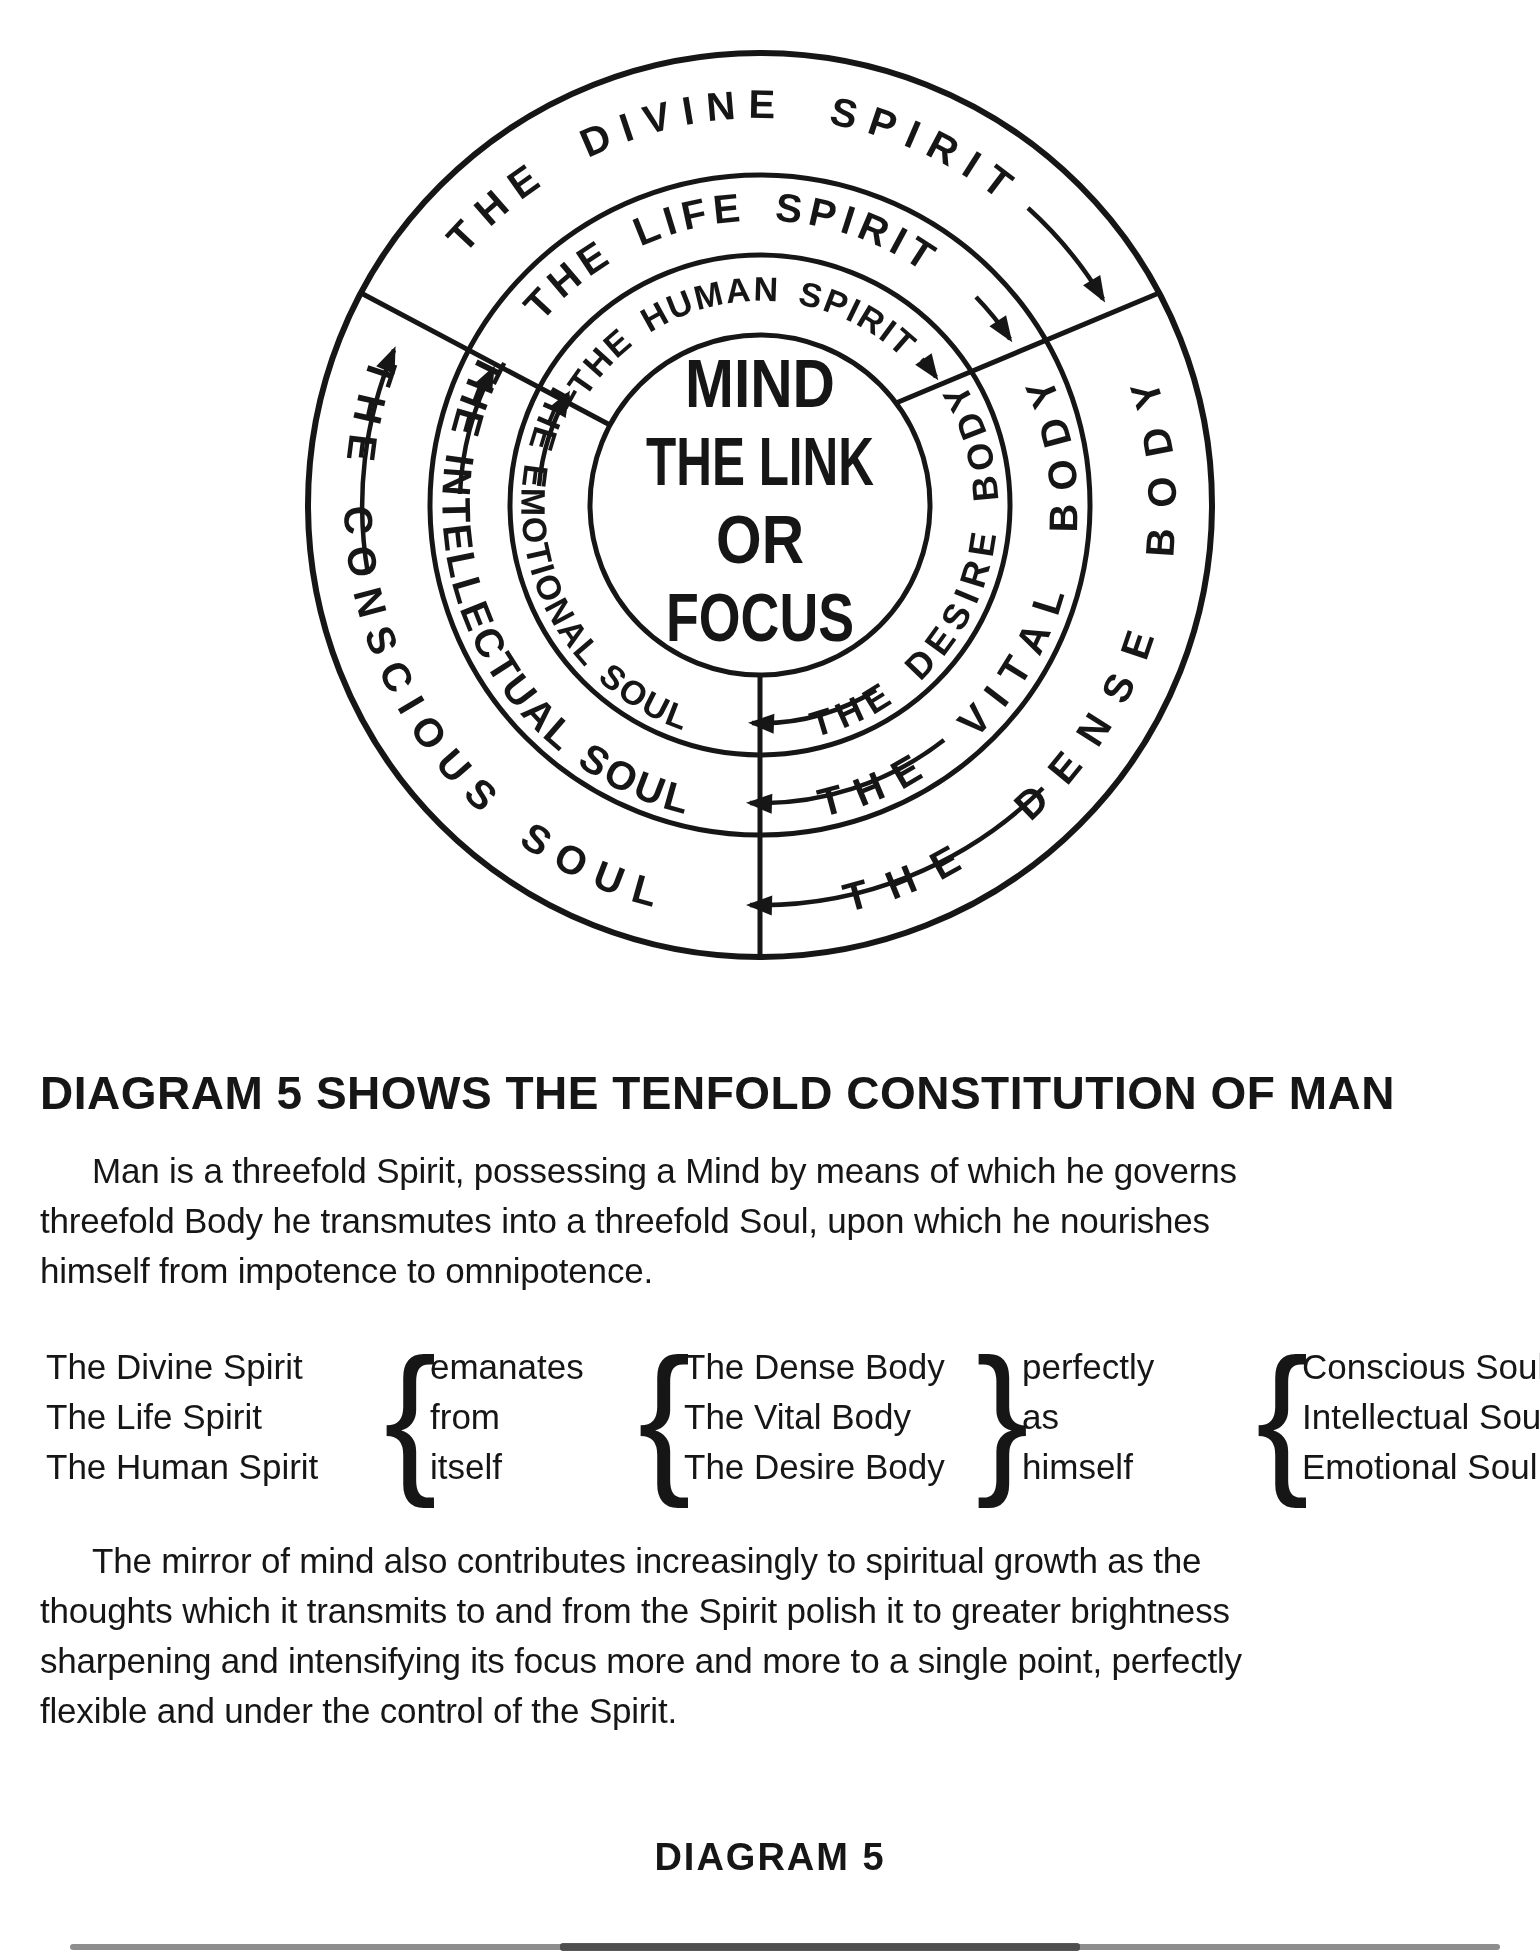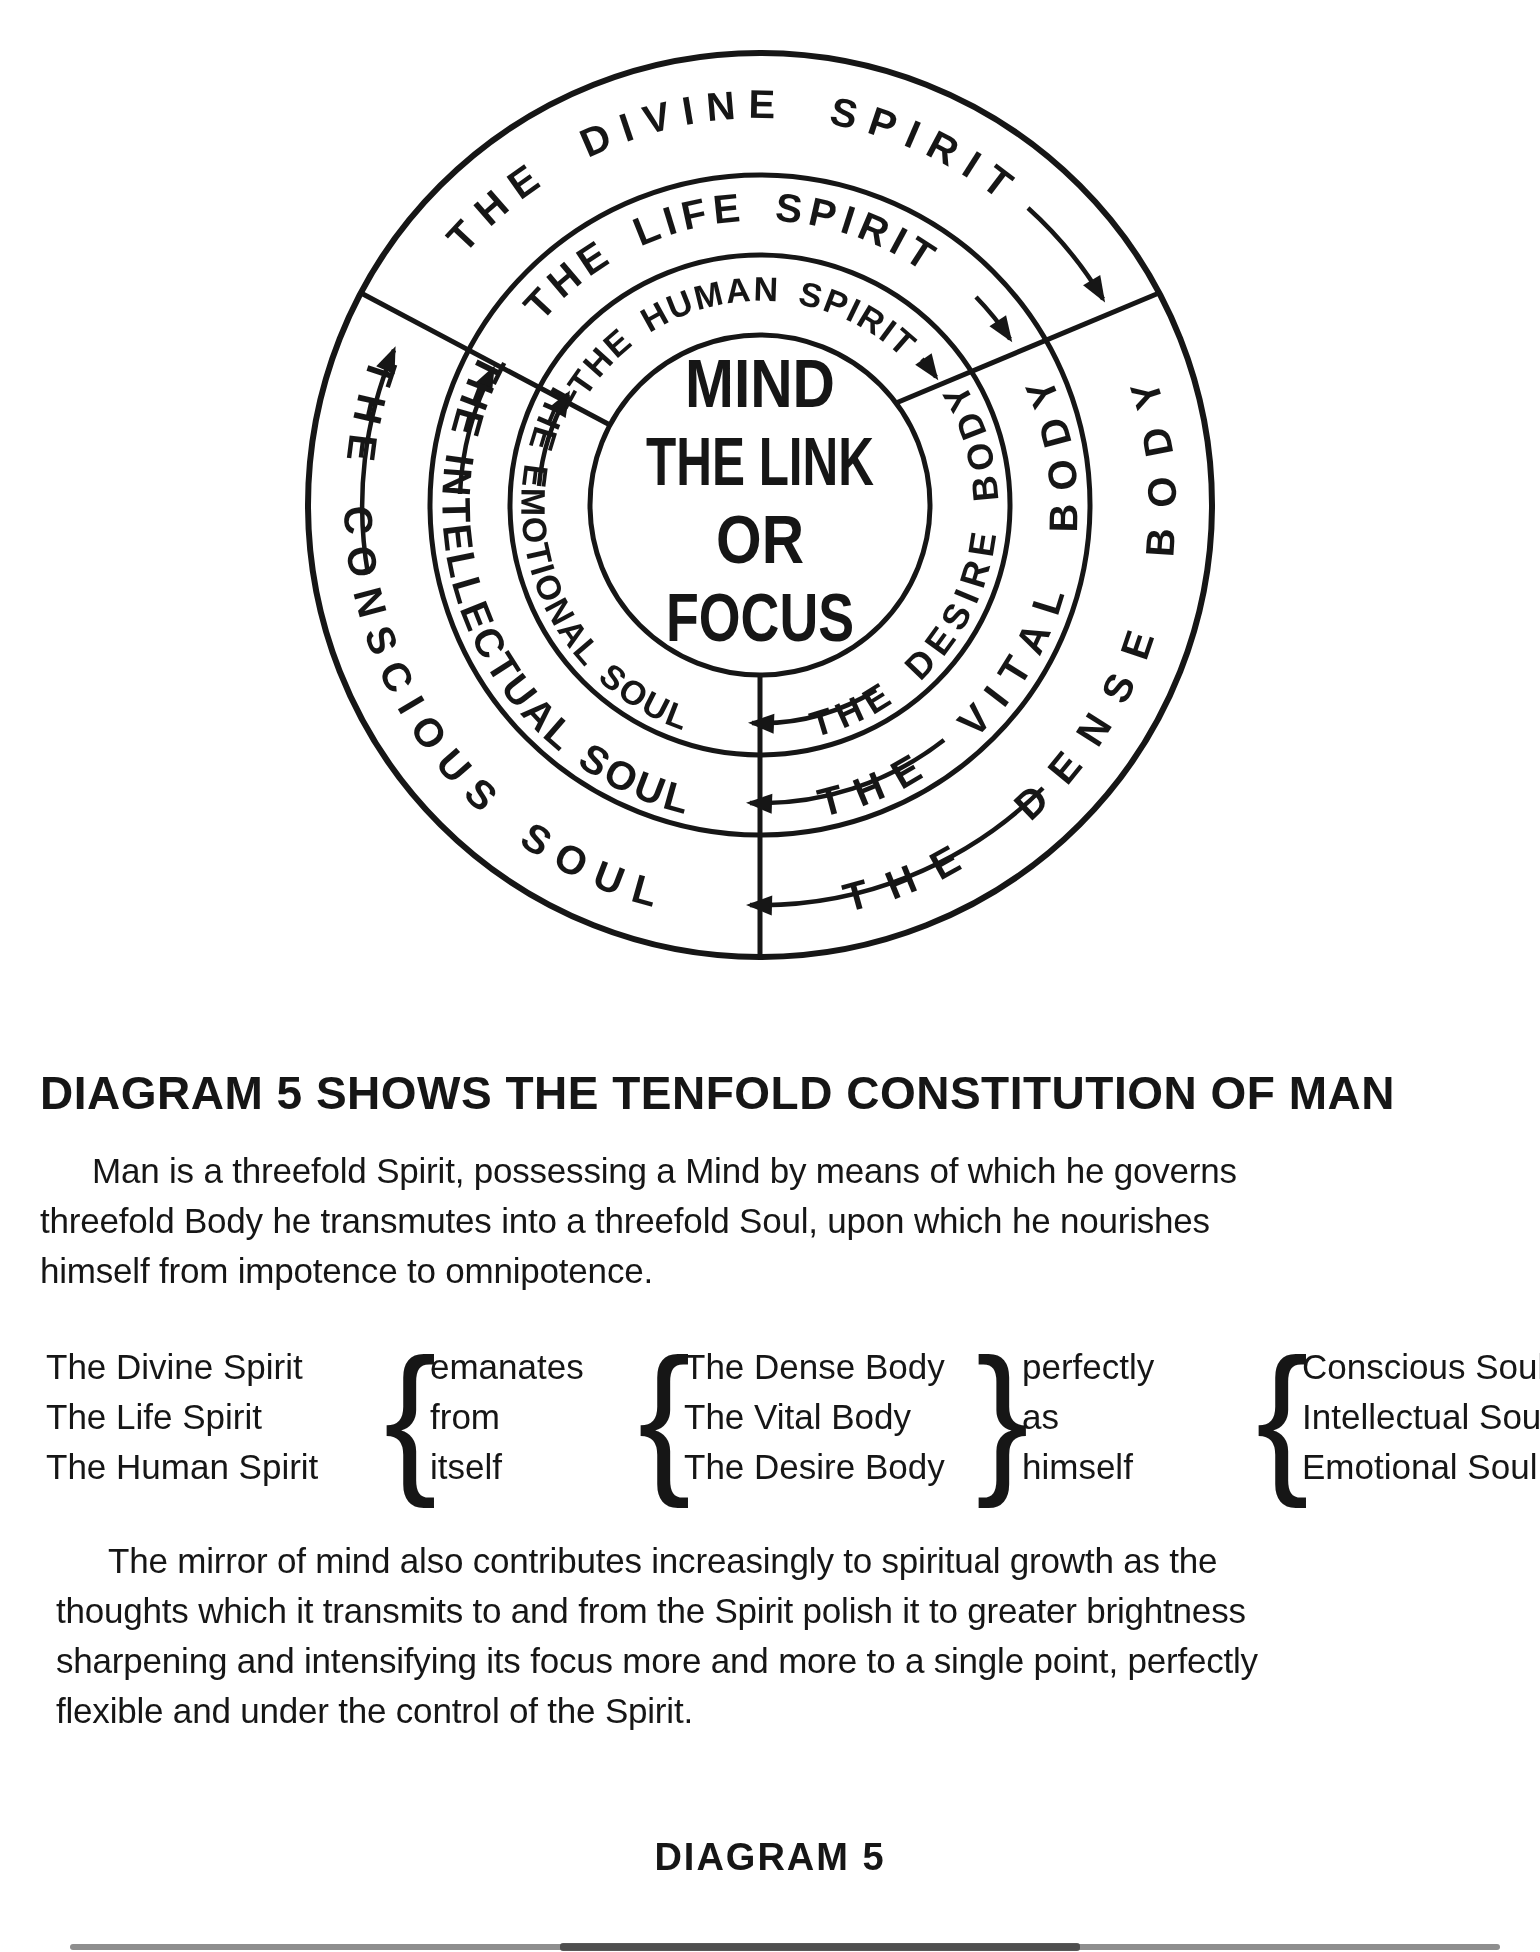--- a/index.html
+++ b/index.html
@@ -197,21 +197,21 @@
       </div>
       <div class="gap-d"></div>
       <div class="brace">{</div>
       <div class="bt-col col-e">
         <div>Conscious Soul</div>
         <div>Intellectual Soul</div>
         <div>Emotional Soul</div>
       </div>
     </div>
 
-    <div class="para" style="margin-top:44px;margin-left:16px;">
+    <div class="para" style="margin-top:44px;">
       <div class="line indent">The mirror of mind also contributes increasingly to spiritual growth as the</div>
       <div class="line">thoughts which it transmits to and from the Spirit polish it to greater brightness</div>
       <div class="line">sharpening and intensifying its focus more and more to a single point, perfectly</div>
       <div class="line">flexible and under the control of the Spirit.</div>
     </div>
 
     <div class="caption">DIAGRAM 5</div>
   </div>
 
   <div class="scan-bar"></div>

